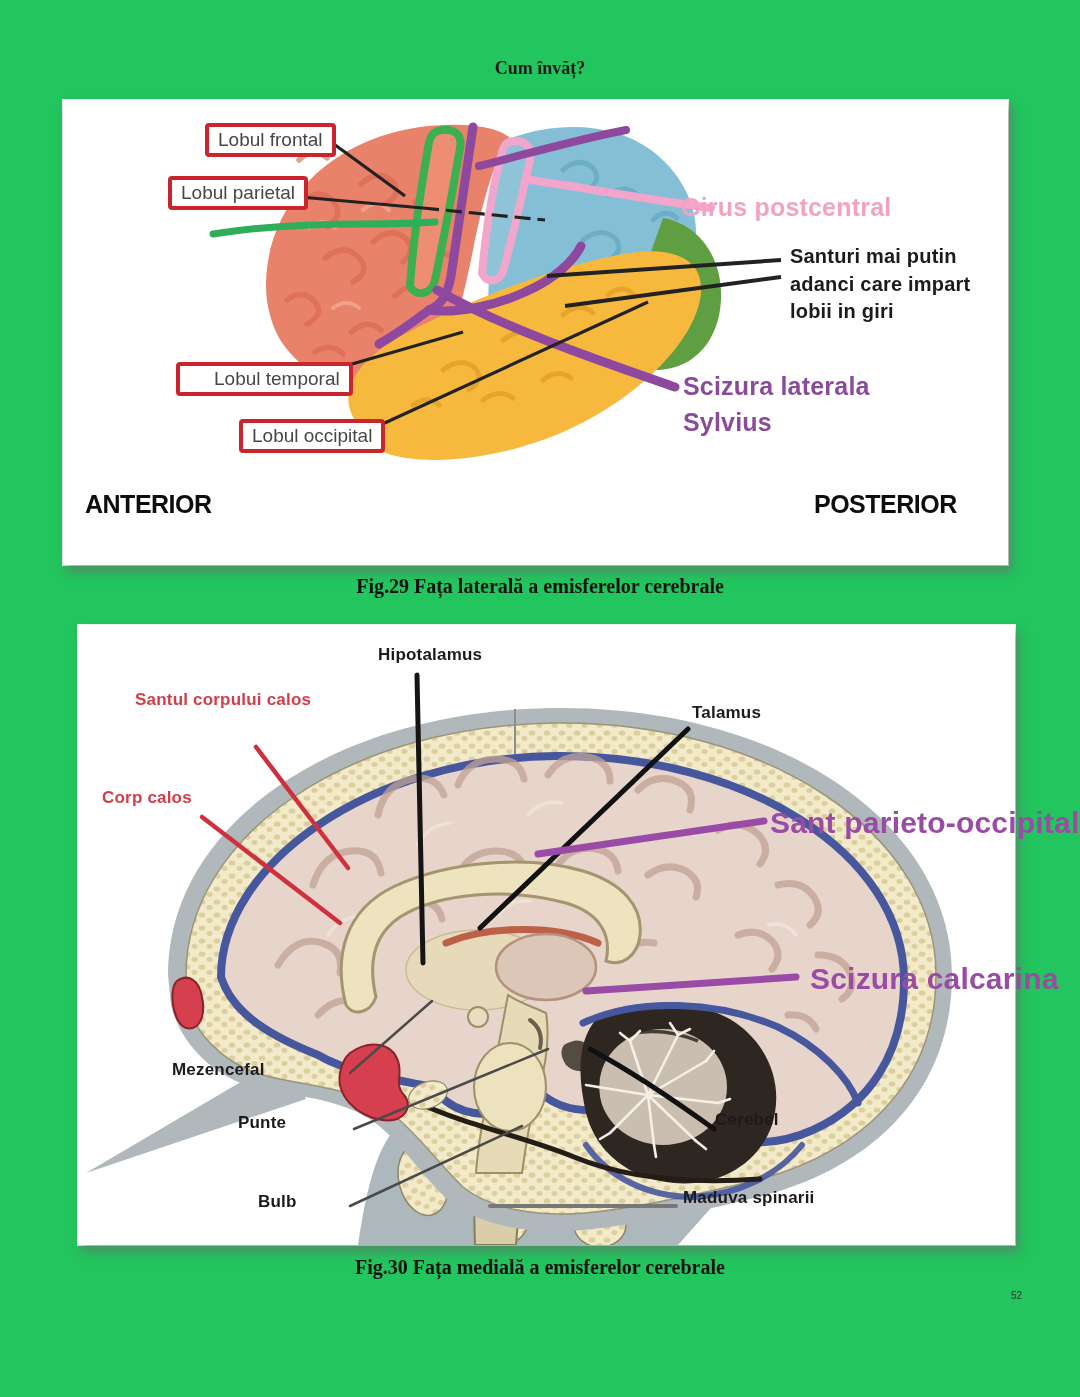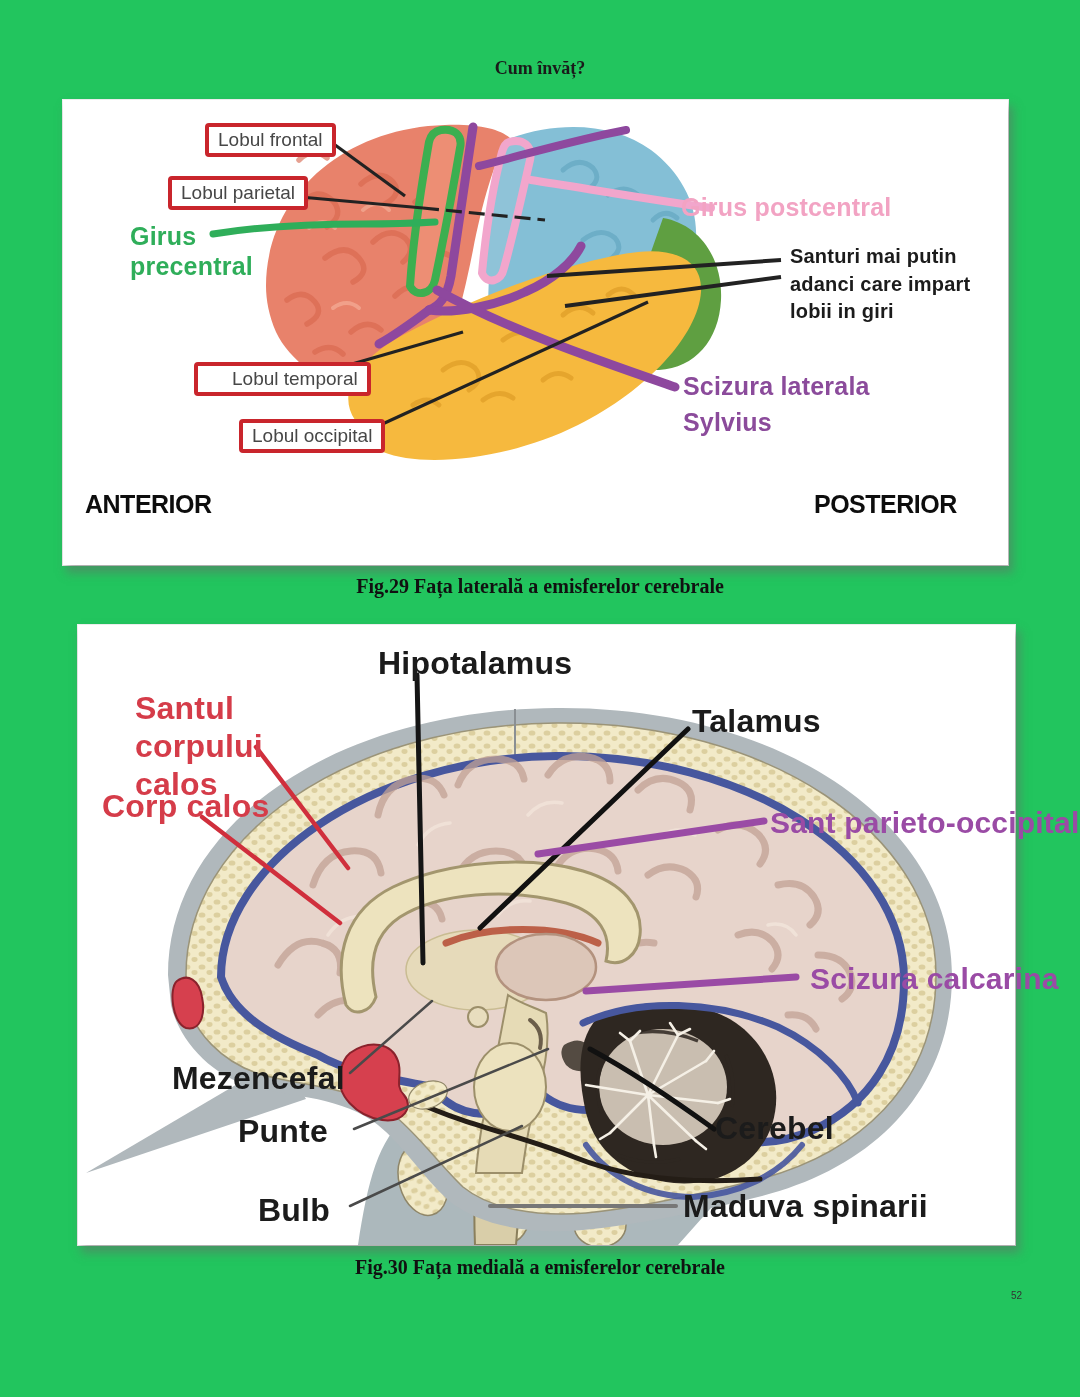--- a/index.html
+++ b/index.html
@@ -17,21 +17,21 @@
   .figure-box svg{position:absolute;left:0;top:0;}
   .fig-label{position:absolute;font-weight:bold;line-height:1.18;letter-spacing:0.2px;}
   .nowrap{white-space:nowrap;}
   .c-black{color:#1b1b1b;}
   .c-green{color:#2fae5a;}
   .c-purple{color:#8b4b9b;}
   .c-purple2{color:#9a4ba5;}
   .c-pink{color:#f2a3c3;}
   .c-red{color:#d53c49;}
   .sz25{font-size:25px;}
-  .sz24{font-size:32px;}
+  .sz24{font-size:17px;}
   .sz23{font-size:30px;}
   .sz20{font-size:20px;line-height:1.38;}
   .boxed-label{position:absolute;background:#fff;border:4px solid #c9252c;border-radius:4px;
     padding:2px 9px;font-size:19px;font-weight:400;color:#474747;white-space:nowrap;}
   .dir-label{position:absolute;font-weight:bold;font-size:25px;color:#0d0d0d;letter-spacing:-0.5px;}
 </style>
 </head>
 <body>
 
 <div class="page">
@@ -117,24 +117,23 @@
         <path d="M 718,160 L 484,176" stroke-width="4"></path>
         <path d="M 718,177 L 502,206" stroke-width="4"></path>
       </g>
       <path d="M 150,134 C 200,126 260,124 300,124 C 330,124 355,123 372,122" fill="none" stroke="#2fae5a" stroke-width="7" stroke-linecap="round"></path>
       <path d="M 563,30 C 520,38 460,55 416,66" fill="none" stroke="#8e489e" stroke-width="8" stroke-linecap="round"></path>
       <path d="M 468,80 C 520,88 590,100 648,108" fill="none" stroke="#f2a6cc" stroke-width="8" stroke-linecap="round"></path>
     </svg>
 
     <div class="boxed-label" style="left:142px;top:23px;"><span>Lobul frontal</span></div>
     <div class="boxed-label" style="left:105px;top:76px;"><span>Lobul parietal</span></div>
-    <div class="fig-label c-green sz25" style="left:67px;top:122px;width:145px;">Girus precentral</div>
     <div class="fig-label c-pink sz25 nowrap" style="left:618px;top:93px;">Girus postcentral</div>
     <div class="fig-label c-black sz20" style="left:727px;top:143px;width:205px;">Santuri mai putin adanci care impart lobii in giri</div>
-    <div class="boxed-label" style="left:131px;top:262px;padding-left:34px;"><span>Lobul temporal</span></div>
+    <div class="boxed-label" style="left:113px;top:262px;padding-left:34px;"><span>Lobul temporal</span></div>
     <div class="boxed-label" style="left:176px;top:319px;"><span>Lobul occipital</span></div>
     <div class="fig-label c-purple sz25" style="left:620px;top:268px;width:220px;line-height:1.45;">Scizura laterala Sylvius</div>
     <div class="dir-label" style="left:22px;top:390px;">ANTERIOR</div>
     <div class="dir-label" style="left:751px;top:390px;">POSTERIOR</div>
   </div>
 
   <div class="caption" style="top:575px;">Fig.29 Fața laterală a emisferelor cerebrale</div>
 
   <div class="figure-box" id="fig2">
     <svg width="937" height="620" viewBox="0 0 937 620">

